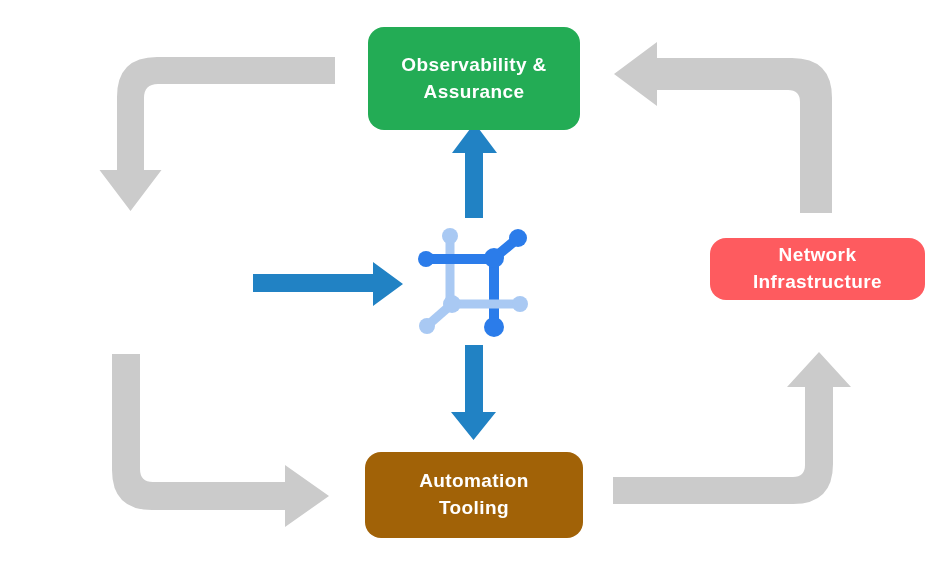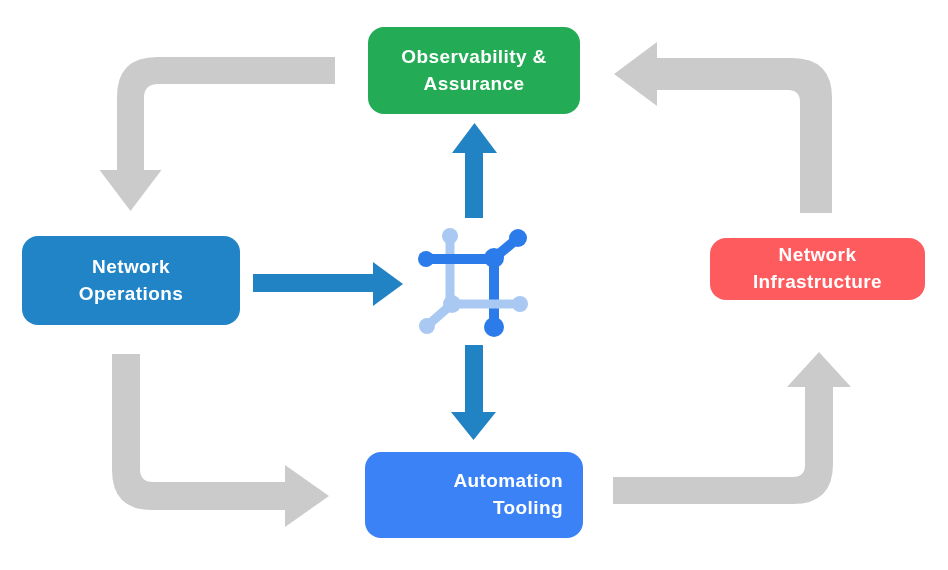--- a/index.html
+++ b/index.html
@@ -18,21 +18,21 @@
     text-align:center;
   }
   .node .label{
     color:#ffffff;
     font-size:19px;
     line-height:1.42;
     font-weight:600;
     letter-spacing:.4px;
     max-width:178px;
   }
-  .node-top{left:368px;top:27px;width:212px;height:87px;}
+  .node-top{left:368px;top:27px;width:212px;height:103px;}
   .node-left{left:22px;top:236px;width:218px;height:89px;}
   .node-right{left:710px;top:238px;width:215px;height:62px;}
   .node-bottom{left:365px;top:452px;width:218px;height:86px;}
 </style>
 </head>
 <body>
 
 <div class="stage">
 
   <svg viewBox="0 0 948 570">
@@ -64,25 +64,22 @@
       <circle cx="34" cy="76" r="9" fill="#a9c9f3"></circle>
       <circle cx="102" cy="76" r="8" fill="#a9c9f3"></circle>
       <circle cx="9" cy="98" r="8" fill="#a9c9f3"></circle>
     </g>
   </svg>
 
   <div class="node node-top" style="background-color: rgb(35, 172, 85);">
     <span class="label">Observability &amp; Assurance</span>
   </div>
 
-  <div class="node node-left" style="background-color: rgb(33, 132, 198);">
-    <span class="label">Network Operations</span>
-  </div>
 
   <div class="node node-right" style="background-color: rgb(254, 91, 95);">
     <span class="label">Network Infrastructure</span>
   </div>
 
-  <div class="node node-bottom" style="background-color: #3b82f6; text-align: right;">
+  <div class="node node-bottom" style="background-color: #a16207;">
     <span class="label">Automation Tooling</span>
   </div>
 
 </div>
 
 </body></html>

